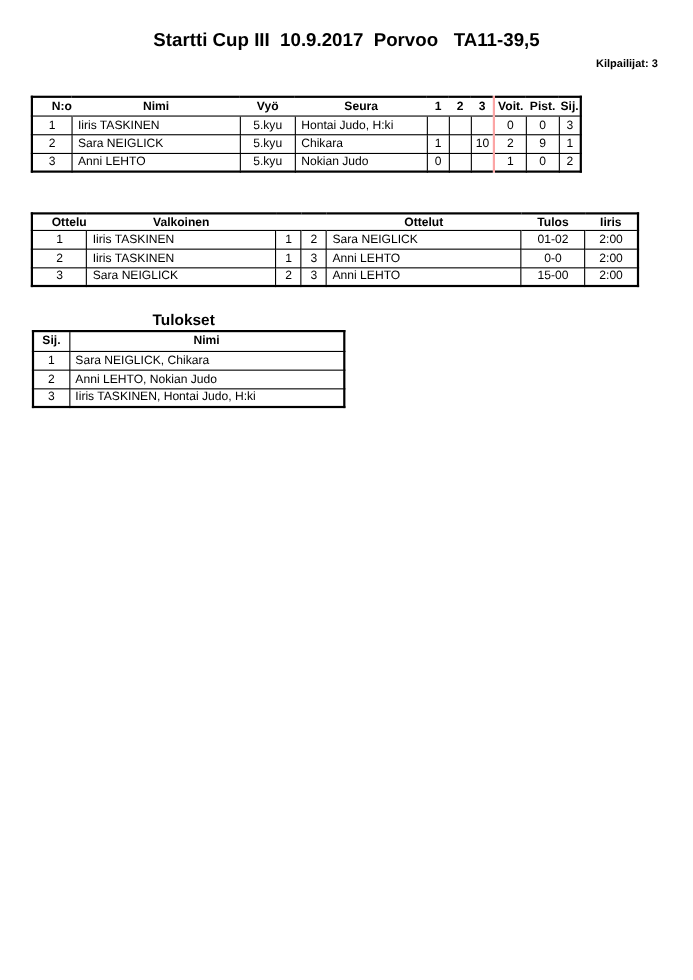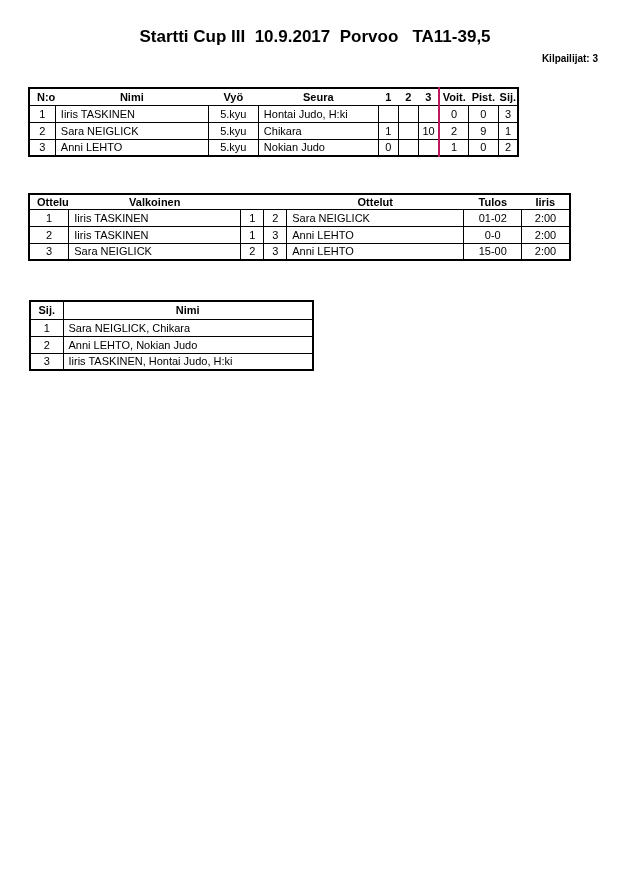--- a/index.html
+++ b/index.html
@@ -45,27 +45,27 @@
     table-layout: fixed;
     border: 2px solid #000;
     font-size: 11px;
     background: #fff;
   }
   th, td { padding: 0; white-space: nowrap; vertical-align: middle; }
   th { font-weight: bold; overflow: visible; }
   td { overflow: hidden; }
   .c { text-align: center; }
   .l { text-align: left; padding-left: 5px; }
-  .hl { text-align: right; padding-left: 7px; }
+  .hl { text-align: right; padding-left: 17px; }
 
   
   #t-competitors { left: 28px; top: 87px; }
   #t-competitors th { border: 0; border-bottom: 1px solid #000; height: 17px; }
   #t-competitors td { border: 1px solid #000; height: 17px; }
-  #t-competitors .thickl { border-left: 2px solid #be185d; }
+  #t-competitors .thickl { border-left: 2px solid #fca5a5; }
 
   
   #t-matches { left: 28px; top: 193px; }
   #t-matches th { border: 0; border-bottom: 1px solid #000; height: 15px; }
   #t-matches td { border: 1px solid #000; height: 17px; }
 
   
   #t-results { left: 29px; top: 300px; }
   #t-results th { border: 1px solid #000; height: 18px; }
   #t-results td { border: 1px solid #000; height: 17px; }
@@ -192,20 +192,21 @@
         <td class="l">Sara NEIGLICK</td>
         <td class="c">2</td>
         <td class="c">3</td>
         <td class="l">Anni LEHTO</td>
         <td class="c">15-00</td>
         <td class="c">2:00</td>
       </tr>
     </tbody>
   </table>
 
+  <div class="sect-heading" id="h-results">Tulokset</div>
 
   <table id="t-results">
     <colgroup>
       <col style="width:33px">
         <col style="width:250px">
     </colgroup>
     <thead>
       <tr>
         <th class="c">Sij.</th>
         <th class="c">Nimi</th>

